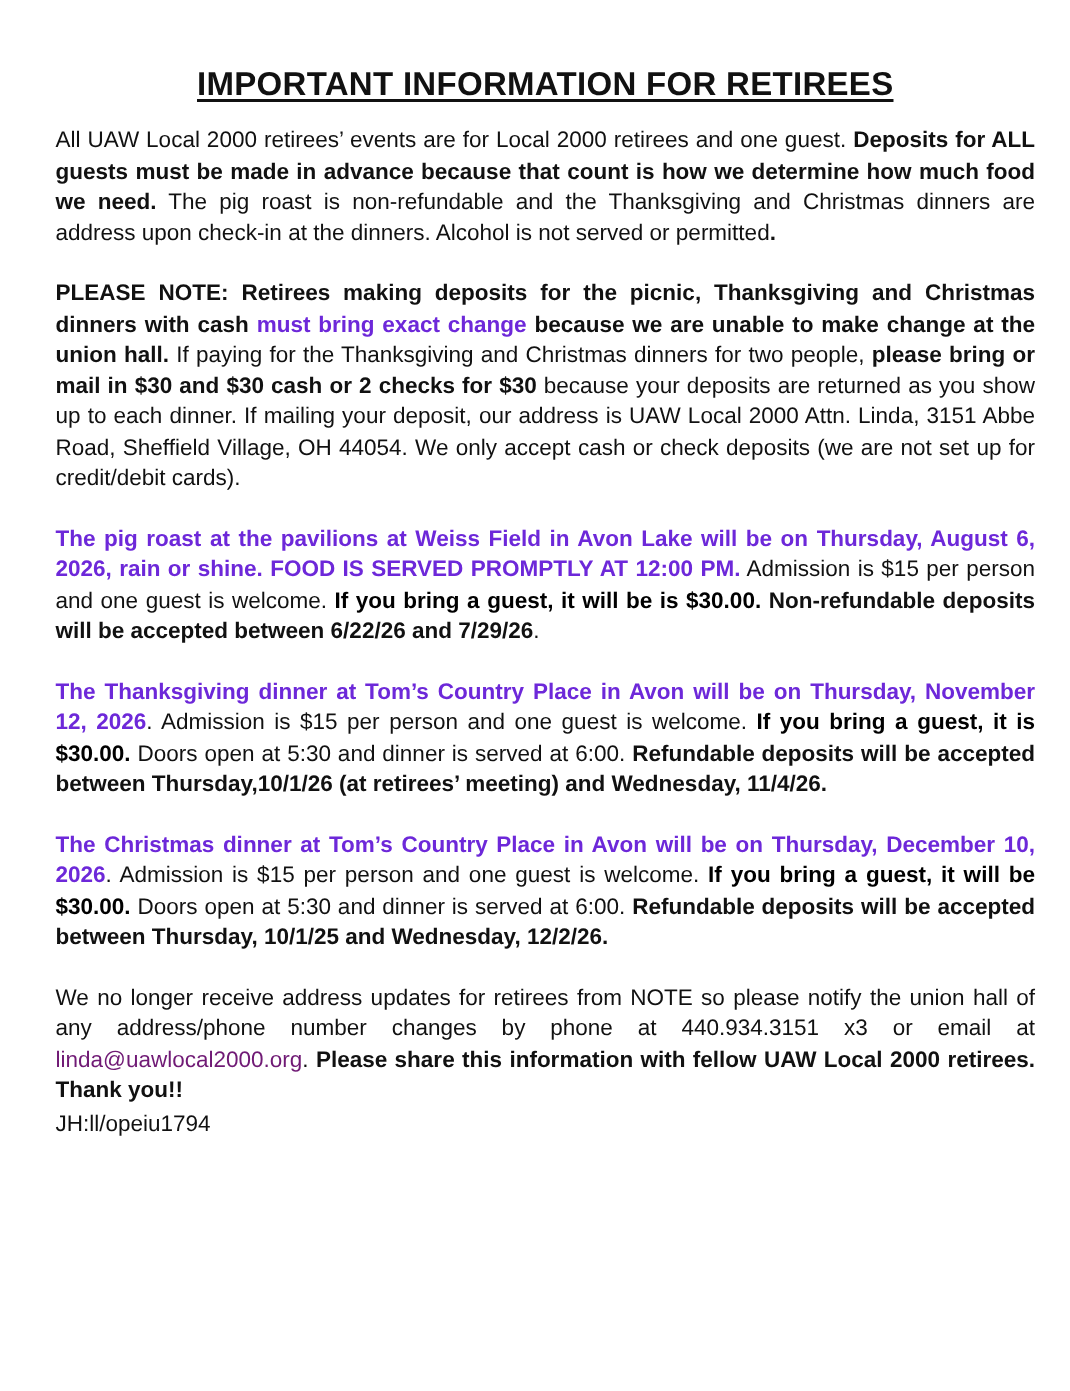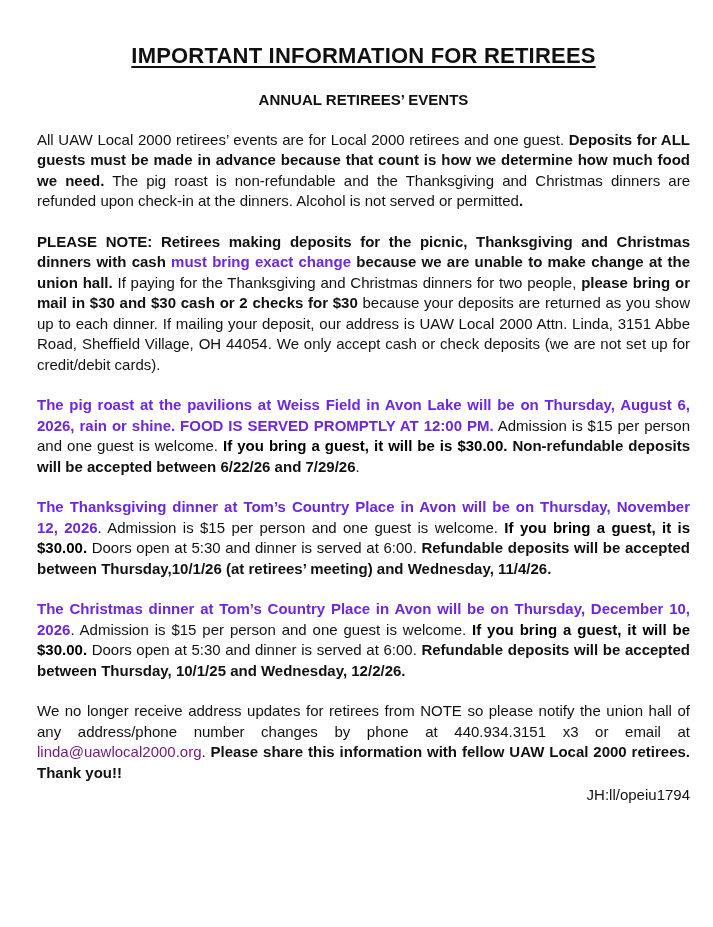--- a/index.html
+++ b/index.html
@@ -29,34 +29,33 @@
   .section-heading {
     text-align:center;
     font-weight:bold;
     margin:20px 0 19px 0;
   }
   .gap { height:20px; }
   b, .b { font-weight:bold; }
   .u { text-underline-offset:2px; }
   .red { color:#6d28d9; }
   .blue { color:#000000; }
-  .signature { text-align:right; margin-top:2px; }
+  .signature { text-align:left; margin-top:2px; }
   a.email { color:#701a75; }
 </style>
 </head>
 <body>
 
 <div class="page">
 
   <div class="title">IMPORTANT INFORMATION FOR RETIREES</div>
 
 
-  <div class="section-heading">ANNUAL RETIREES’ EVENTS</div>
 
-  <p><span>All UAW Local 2000 retirees’ events are for Local 2000 retirees and one guest. </span><b>Deposits for ALL guests must be made in advance because that count is how we determine how much food we need.</b><span> The pig roast is non-refundable and the Thanksgiving and Christmas dinners are refunded upon check-in at the dinners. Alcohol is not served or permitted</span><b>.</b></p>
+  <p><span>All UAW Local 2000 retirees’ events are for Local 2000 retirees and one guest. </span><b>Deposits for ALL guests must be made in advance because that count is how we determine how much food we need.</b><span> The pig roast is non-refundable and the Thanksgiving and Christmas dinners are address upon check-in at the dinners. Alcohol is not served or permitted</span><b>.</b></p>
 
   <div class="gap"></div>
 
   <p><b>PLEASE NOTE:</b><span> </span><b class="u">Retirees making deposits for the picnic, Thanksgiving and Christmas dinners with cash </b><b class="u red">must bring exact change </b><b class="u">because we are unable to make change at the union hall</b><b>.</b><span> If paying for the Thanksgiving and Christmas dinners for two people, </span><b>please bring or mail in $30 and $30 cash or 2 checks for $30</b><span> because your deposits are returned as you show up to each dinner. If mailing your deposit, our address is UAW Local 2000 Attn. Linda, 3151 Abbe Road, Sheffield Village, OH 44054. We only accept cash or check deposits (we are not set up for credit/debit cards).</span></p>
 
   <div class="gap"></div>
 
   <p><b class="red">The pig roast at the pavilions at Weiss Field in Avon Lake will be on Thursday, August 6, 2026, </b><b class="red u">rain or shine</b><b class="red">. FOOD IS SERVED PROMPTLY AT 12:00 PM.</b><span> Admission is $15 per person and one guest is welcome. </span><b class="blue">If you bring a guest, it will be is $30.00.</b><b> Non-refundable deposits will be accepted between </b><b class="u">6/22/26 and 7/29/26</b><span>.</span></p>
 
   <div class="gap"></div>

